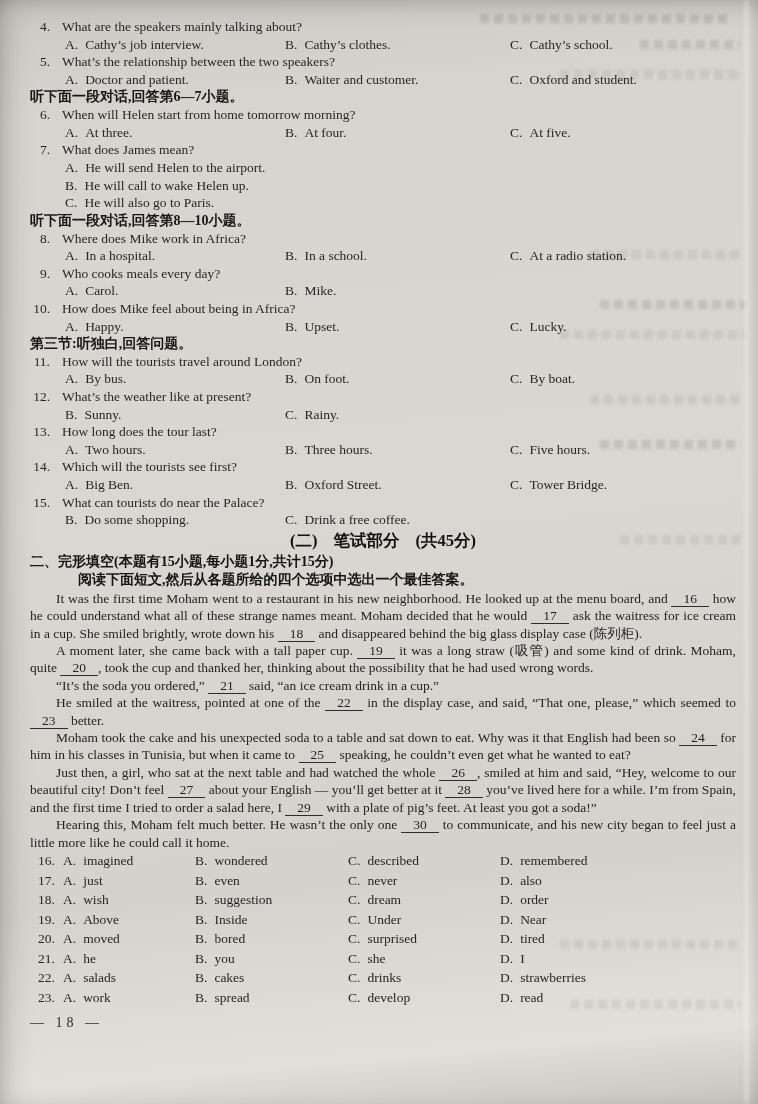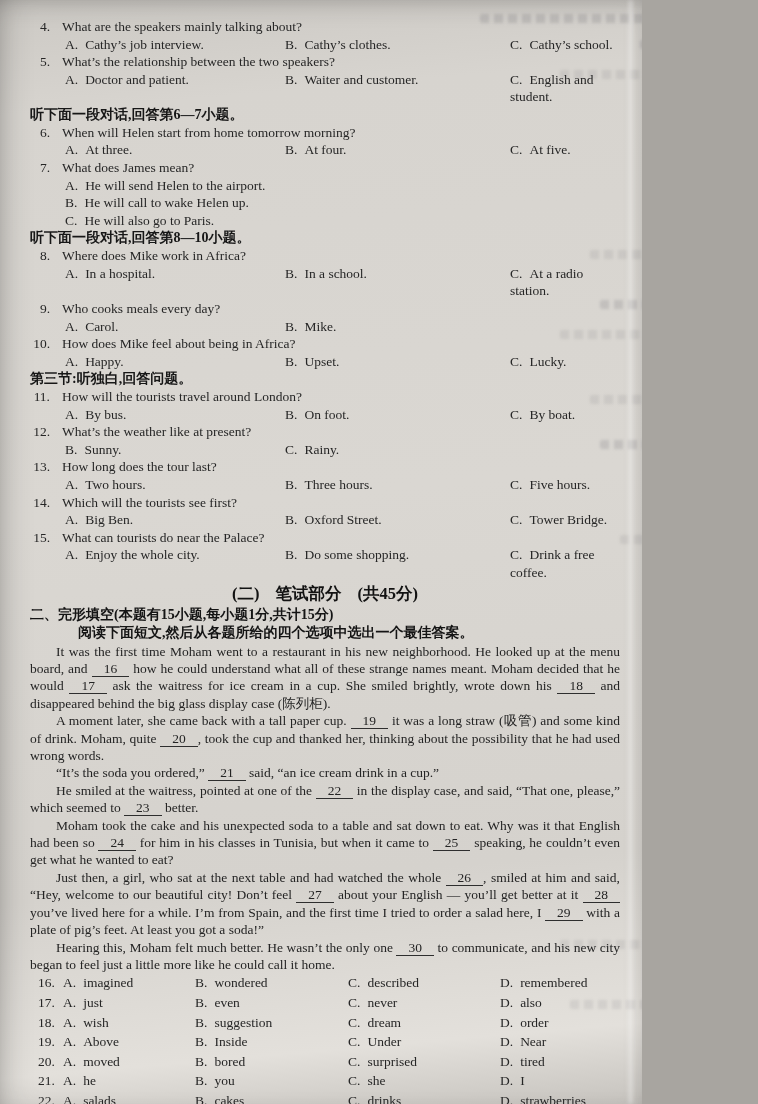--- a/index.html
+++ b/index.html
@@ -1,17 +1,17 @@
 <!DOCTYPE html>
 <html><head>
 <meta charset="utf-8">
 <style>
   html,body{margin:0;padding:0;background:#a8a5a0;}
   .page{
-    position:relative;width:642px;height:1104px;overflow:hidden;
+    position:relative;width:758px;height:1104px;overflow:hidden;
     background:linear-gradient(175deg,#ccc9c4 0%,#d7d4cf 10%,#dad7d2 45%,#d5d2cd 78%,#e3e0db 93%,#c6c3be 100%);
     box-shadow:inset 22px 0 34px -24px rgba(0,0,0,.30), inset 0 18px 28px -18px rgba(0,0,0,.22), inset -14px 0 26px -20px rgba(0,0,0,.18);
     font-family:"Liberation Serif","DejaVu Serif",serif;
     color:#262626;
     text-decoration:underline;
   }
   .content{position:absolute;left:30px;right:22px;top:18px;z-index:2;}
   
   .q{font-size:13.5px;line-height:17.6px;white-space:nowrap;}
   .qn{display:inline-block;width:20px;text-align:right;}
@@ -65,21 +65,21 @@
       <span><span class="ol">B.</span><span>Cathy’s clothes.</span></span>
       <span><span class="ol">C.</span><span>Cathy’s school.</span></span>
     </div>
 
     <div class="q">
       <span class="qn">5.</span><span class="qt">What’s the relationship between the two speakers?</span>
     </div>
     <div class="opts3">
       <span><span class="ol">A.</span><span>Doctor and patient.</span></span>
       <span><span class="ol">B.</span><span>Waiter and customer.</span></span>
-      <span><span class="ol">C.</span><span>English and student.</span></span>
+      <span><span class="ol">C.</span><span>Oxford and student.</span></span>
     </div>
 
     <div class="cn">听下面一段对话,回答第6—7小题。</div>
 
     <div class="q">
       <span class="qn">6.</span><span class="qt">When will Helen start from home tomorrow morning?</span>
     </div>
     <div class="opts3">
       <span><span class="ol">A.</span><span>At three.</span></span>
       <span><span class="ol">B.</span><span>At four.</span></span>
@@ -157,21 +157,20 @@
     <div class="opts3">
       <span><span class="ol">A.</span><span>Big Ben.</span></span>
       <span><span class="ol">B.</span><span>Oxford Street.</span></span>
       <span><span class="ol">C.</span><span>Tower Bridge.</span></span>
     </div>
 
     <div class="q">
       <span class="qn">15.</span><span class="qt">What can tourists do near the Palace?</span>
     </div>
     <div class="opts3">
-      <span><span class="ol">A.</span><span>Enjoy the whole city.</span></span>
       <span><span class="ol">B.</span><span>Do some shopping.</span></span>
       <span><span class="ol">C.</span><span>Drink a free coffee.</span></span>
     </div>
 
     <div class="whead">
       <span>(二)</span>
       <span>笔试部分</span>
       <span>(共45分)</span>
     </div>
 

